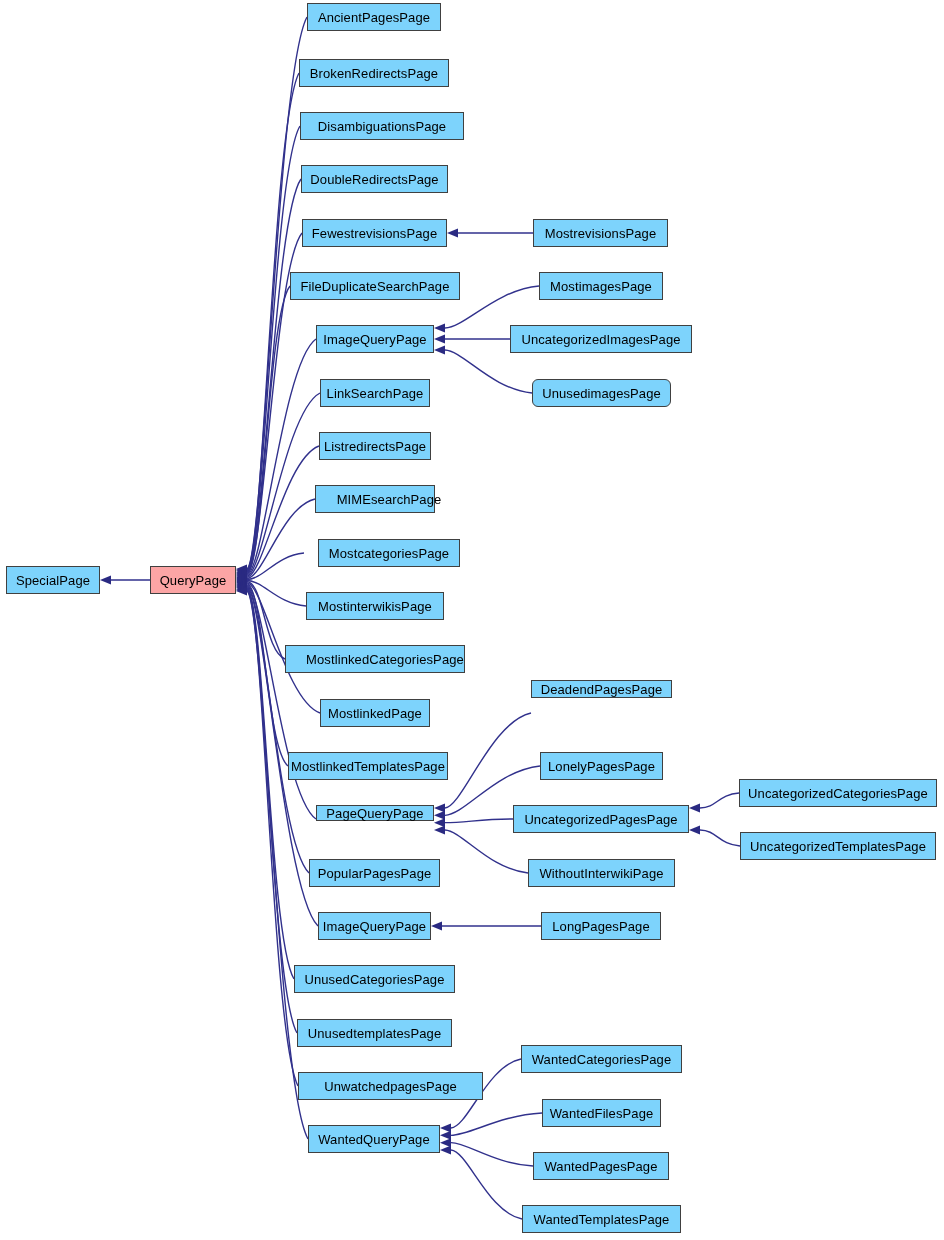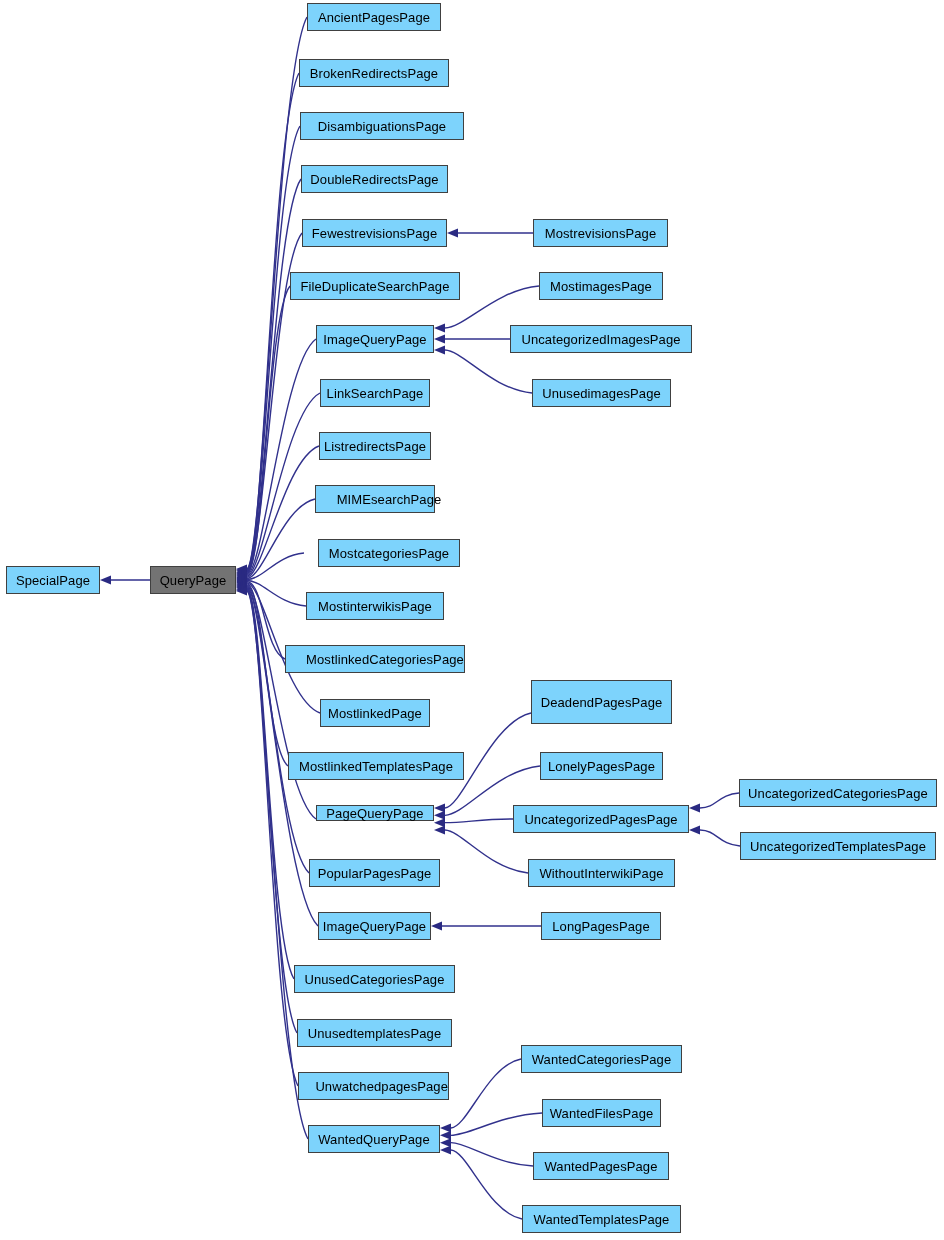--- a/index.html
+++ b/index.html
@@ -33,21 +33,21 @@
     display: flex;
     align-items: center;
     justify-content: center;
     font-size: 13px;
     color: #000000;
     line-height: 1;
     white-space: nowrap;
     letter-spacing: 0.1px;
   }
   .node-box.highlight {
-    background: #737373;
+    background: #fca5a5;
   }
   .node-label {
     pointer-events: none;
   }
 </style>
 </head>
 <body>
 
 <div id="graph-root">
   <svg id="edge-layer" viewBox="0 0 944 1240">
@@ -246,57 +246,57 @@
       </div>
       <div class="node-box" style="left: 306px; top: 592px; width: 138px; height: 28px;">
         <span class="node-label">MostinterwikisPage</span>
       </div>
       <div class="node-box" style="left: 285px; top: 645px; width: 180px; height: 28px; padding-left: 20px;">
         <span class="node-label">MostlinkedCategoriesPage</span>
       </div>
       <div class="node-box" style="left: 320px; top: 699px; width: 110px; height: 28px;">
         <span class="node-label">MostlinkedPage</span>
       </div>
-      <div class="node-box" style="left: 288px; top: 752px; width: 176px; height: 28px;">
+      <div class="node-box" style="left: 288px; top: 752px; width: 160px; height: 28px;">
         <span class="node-label">MostlinkedTemplatesPage</span>
       </div>
       <div class="node-box" style="left: 316px; top: 805px; width: 118px; height: 16px;">
         <span class="node-label">PageQueryPage</span>
       </div>
       <div class="node-box" style="left: 309px; top: 859px; width: 131px; height: 28px;">
         <span class="node-label">PopularPagesPage</span>
       </div>
       <div class="node-box" style="left: 318px; top: 912px; width: 113px; height: 28px;">
         <span class="node-label">ImageQueryPage</span>
       </div>
       <div class="node-box" style="left: 294px; top: 965px; width: 161px; height: 28px;">
         <span class="node-label">UnusedCategoriesPage</span>
       </div>
       <div class="node-box" style="left: 297px; top: 1019px; width: 155px; height: 28px;">
         <span class="node-label">UnusedtemplatesPage</span>
       </div>
-      <div class="node-box" style="left: 298px; top: 1072px; width: 151px; height: 28px; justify-content: flex-end;">
+      <div class="node-box" style="left: 298px; top: 1072px; width: 185px; height: 28px;">
         <span class="node-label">UnwatchedpagesPage</span>
       </div>
       <div class="node-box" style="left: 308px; top: 1125px; width: 132px; height: 28px;">
         <span class="node-label">WantedQueryPage</span>
       </div>
       <div class="node-box" style="left: 533px; top: 219px; width: 135px; height: 28px;">
         <span class="node-label">MostrevisionsPage</span>
       </div>
       <div class="node-box" style="left: 539px; top: 272px; width: 124px; height: 28px;">
         <span class="node-label">MostimagesPage</span>
       </div>
       <div class="node-box" style="left: 510px; top: 325px; width: 182px; height: 28px;">
         <span class="node-label">UncategorizedImagesPage</span>
       </div>
-      <div class="node-box" style="left: 532px; top: 379px; width: 139px; height: 28px;">
+      <div class="node-box" style="left: 532px; top: 379px; width: 139px; height: 28px; border-radius: 6px;">
         <span class="node-label">UnusedimagesPage</span>
       </div>
-      <div class="node-box" style="left: 531px; top: 680px; width: 141px; height: 44px;">
+      <div class="node-box" style="left: 531px; top: 680px; width: 141px; height: 18px;">
         <span class="node-label">DeadendPagesPage</span>
       </div>
       <div class="node-box" style="left: 540px; top: 752px; width: 123px; height: 28px;">
         <span class="node-label">LonelyPagesPage</span>
       </div>
       <div class="node-box" style="left: 513px; top: 805px; width: 176px; height: 28px;">
         <span class="node-label">UncategorizedPagesPage</span>
       </div>
       <div class="node-box" style="left: 528px; top: 859px; width: 147px; height: 28px;">
         <span class="node-label">WithoutInterwikiPage</span>

